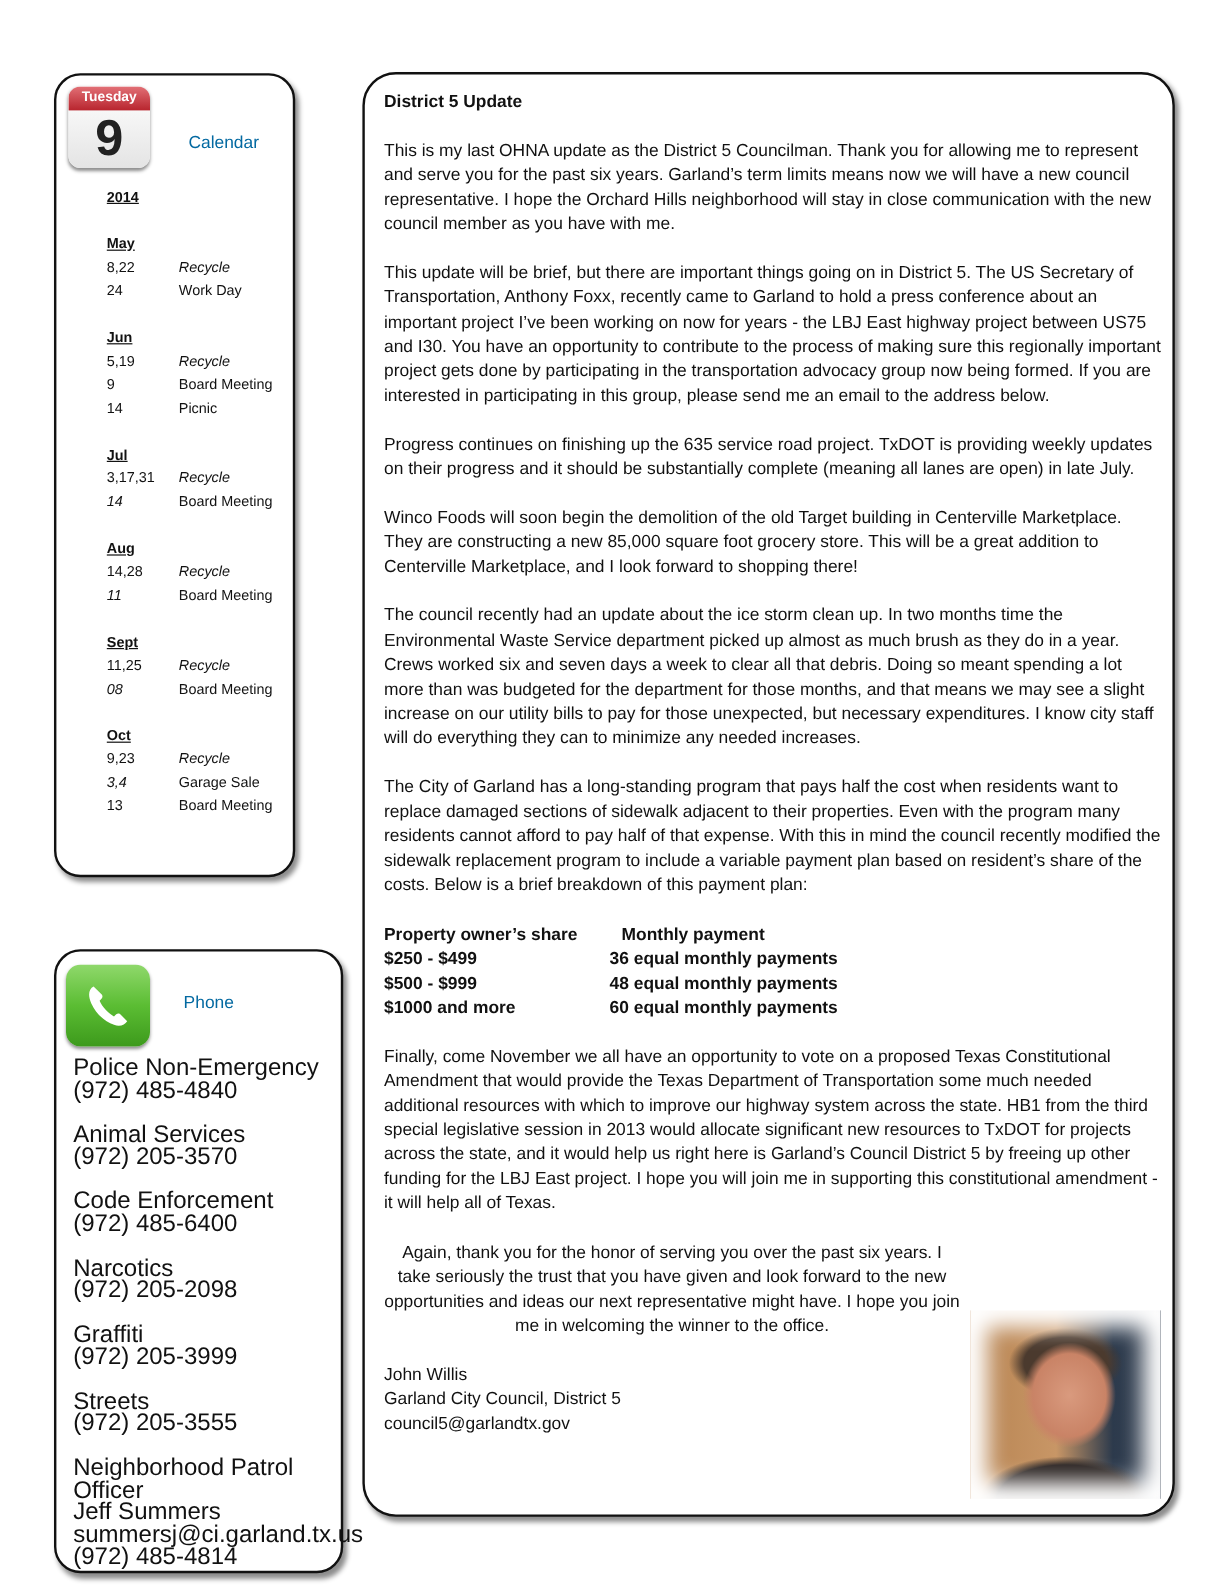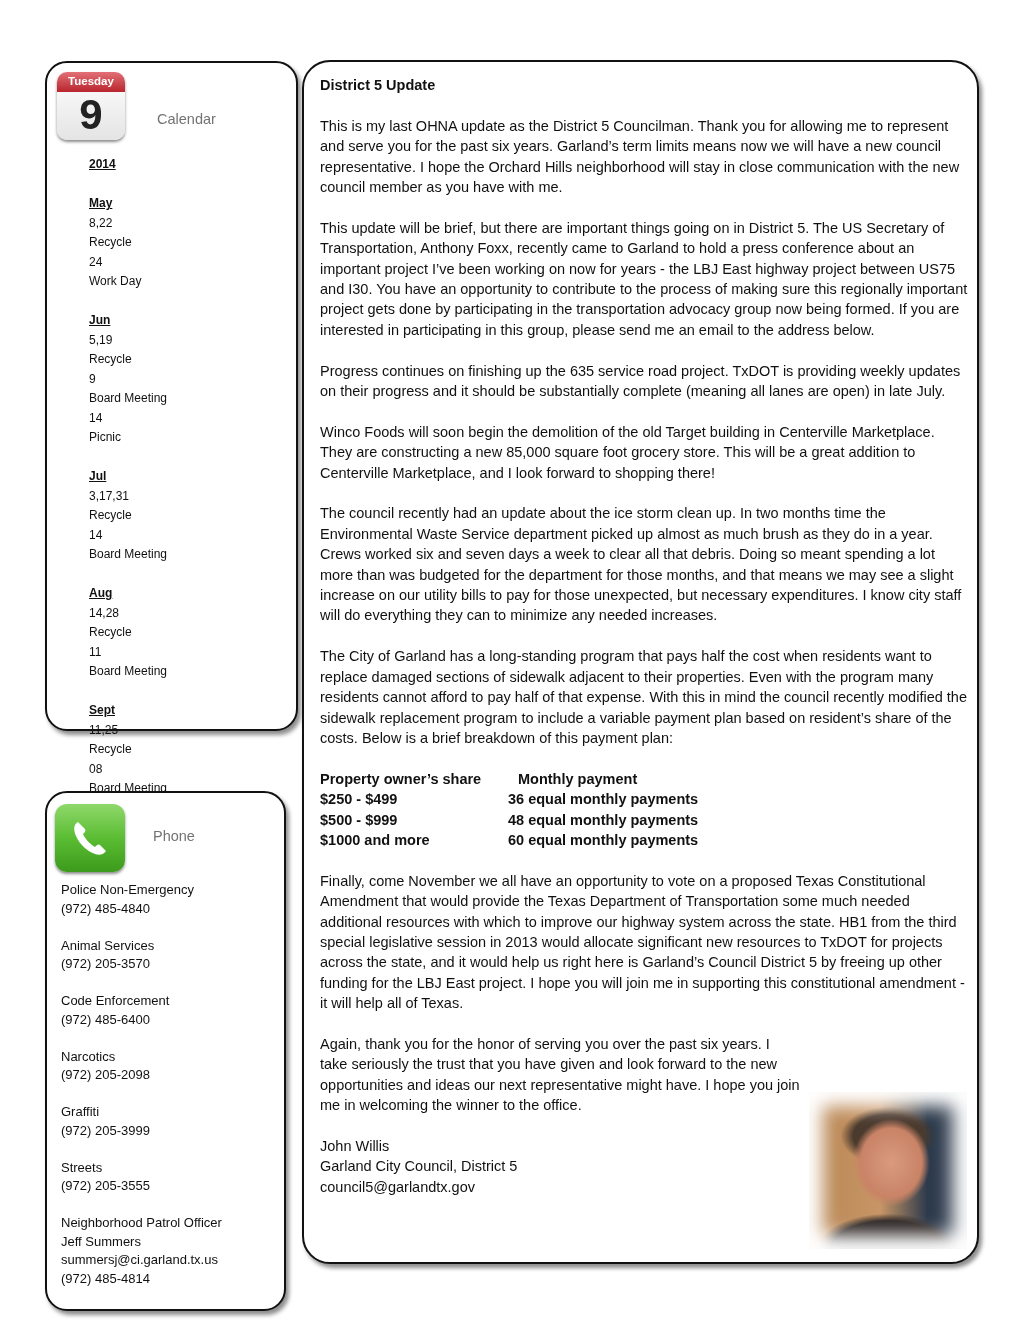--- a/index.html
+++ b/index.html
@@ -9,70 +9,70 @@
     color: #111;
   }
   .box {
     position: absolute;
     border: 2px solid #111;
     border-radius: 22px;
     background: #fff;
     box-shadow: 3px 4px 4px rgba(0,0,0,0.45);
     box-sizing: border-box;
   }
-  #cal-box { left: 45px; top: 61px; width: 253px; height: 670px; }
+  #cal-box { left: 45px; top: 61px; width: 201px; height: 670px; }
   #phone-box { left: 45px; top: 746px; width: 241px; height: 520px; margin-top: 45px; }
   #main-box { left: 302px; top: 60px; width: 677px; height: 1204px; border-radius: 28px; }
 
   
   .cal-icon {
     position: absolute; left: 10px; top: 9px; width: 68px; height: 68px;
     border-radius: 10px; overflow: hidden;
     background: linear-gradient(#ffffff, #e4e4e4);
     box-shadow: 0 2px 3px rgba(0,0,0,0.45);
   }
   .cal-icon .cal-head {
     height: 20px; background: linear-gradient(#e27076, #b8252e);
     color: #fff; font-size: 11.5px; font-weight: bold; text-align: center; line-height: 19px;
   }
   .cal-icon .cal-day {
     text-align: center; font-size: 42px; font-weight: bold; line-height: 46px; color: #222;
   }
-  .box-title { position: absolute; font-size: 14.5px; color: #737373; }
+  .box-title { position: absolute; font-size: 14.5px; color: #0369a1; }
   #cal-title { left: 110px; top: 48px; }
   #phone-title { left: 106px; top: 35px; }
 
   .cal-list { position: absolute; left: 14px; top: 92px; width: 215px; font-size: 12px; line-height: 19.5px; margin-left: 28px; }
   .cal-year { font-weight: bold; text-decoration: underline; margin-bottom: 19.5px; }
   .month { margin-bottom: 19.5px; }
   .month-name { font-weight: bold; text-decoration: underline; }
-  .ev { display: flex; flex-direction: column; }
+  .ev { display: flex; }
   .ev .d { width: 60px; }
-  .it { }
+  .it { font-style: italic; }
 
   
   .phone-icon {
     position: absolute; left: 8px; top: 11px; width: 70px; height: 68px;
     border-radius: 12px;
     background: linear-gradient(#8fd86b 0%, #5bbd33 50%, #3d9a1c 100%);
     box-shadow: 0 2px 3px rgba(0,0,0,0.45);
     display: flex; align-items: center; justify-content: center;
   }
-  .phone-list { position: absolute; left: 14px; top: 88px; width: 220px; font-size: 13px; line-height: 18.5px; }
+  .phone-list { position: absolute; left: 14px; top: 88px; width: 220px; font-size: 20px; line-height: 18.5px; }
   .contact { margin-bottom: 18.5px; }
 
   
   .main { position: absolute; left: 16px; top: 13px; width: 648px; font-size: 14.5px; line-height: 20.4px; }
   .main h1 { font-size: 14.5px; font-weight: bold; margin: 0 0 20.4px 0; }
   .main p { margin: 0 0 20.4px 0; }
   .pay-table { margin-bottom: 20.4px; }
   .pay-row { display: flex; font-weight: bold; }
   .pay-row .c1 { width: 188px; }
   .pay-head .c2 { padding-left: 10px; }
-  .closing { width: 480px; }
+  .closing { width: 480px; text-align: center; }
   .sig div { line-height: 20.4px; }
   .photo {
     position: absolute; left: 505px; top: 1030px; width: 158px; height: 157px;
     background:
       radial-gradient(ellipse 35% 40% at 52% 45%, #d99a7e 0%, #c98366 55%, rgba(0,0,0,0) 70%),
       radial-gradient(ellipse 40% 25% at 50% 28%, #4b3a2e 0%, #4b3a2e 55%, rgba(0,0,0,0) 75%),
       radial-gradient(ellipse 60% 30% at 50% 100%, #2d2624 0%, #2d2624 60%, rgba(0,0,0,0) 75%),
       linear-gradient(90deg, #b78452 0%, #c89666 45%, #2c3a4c 75%, #3a4556 100%);
     box-shadow: inset 0 0 18px 14px #ffffff;
   }

